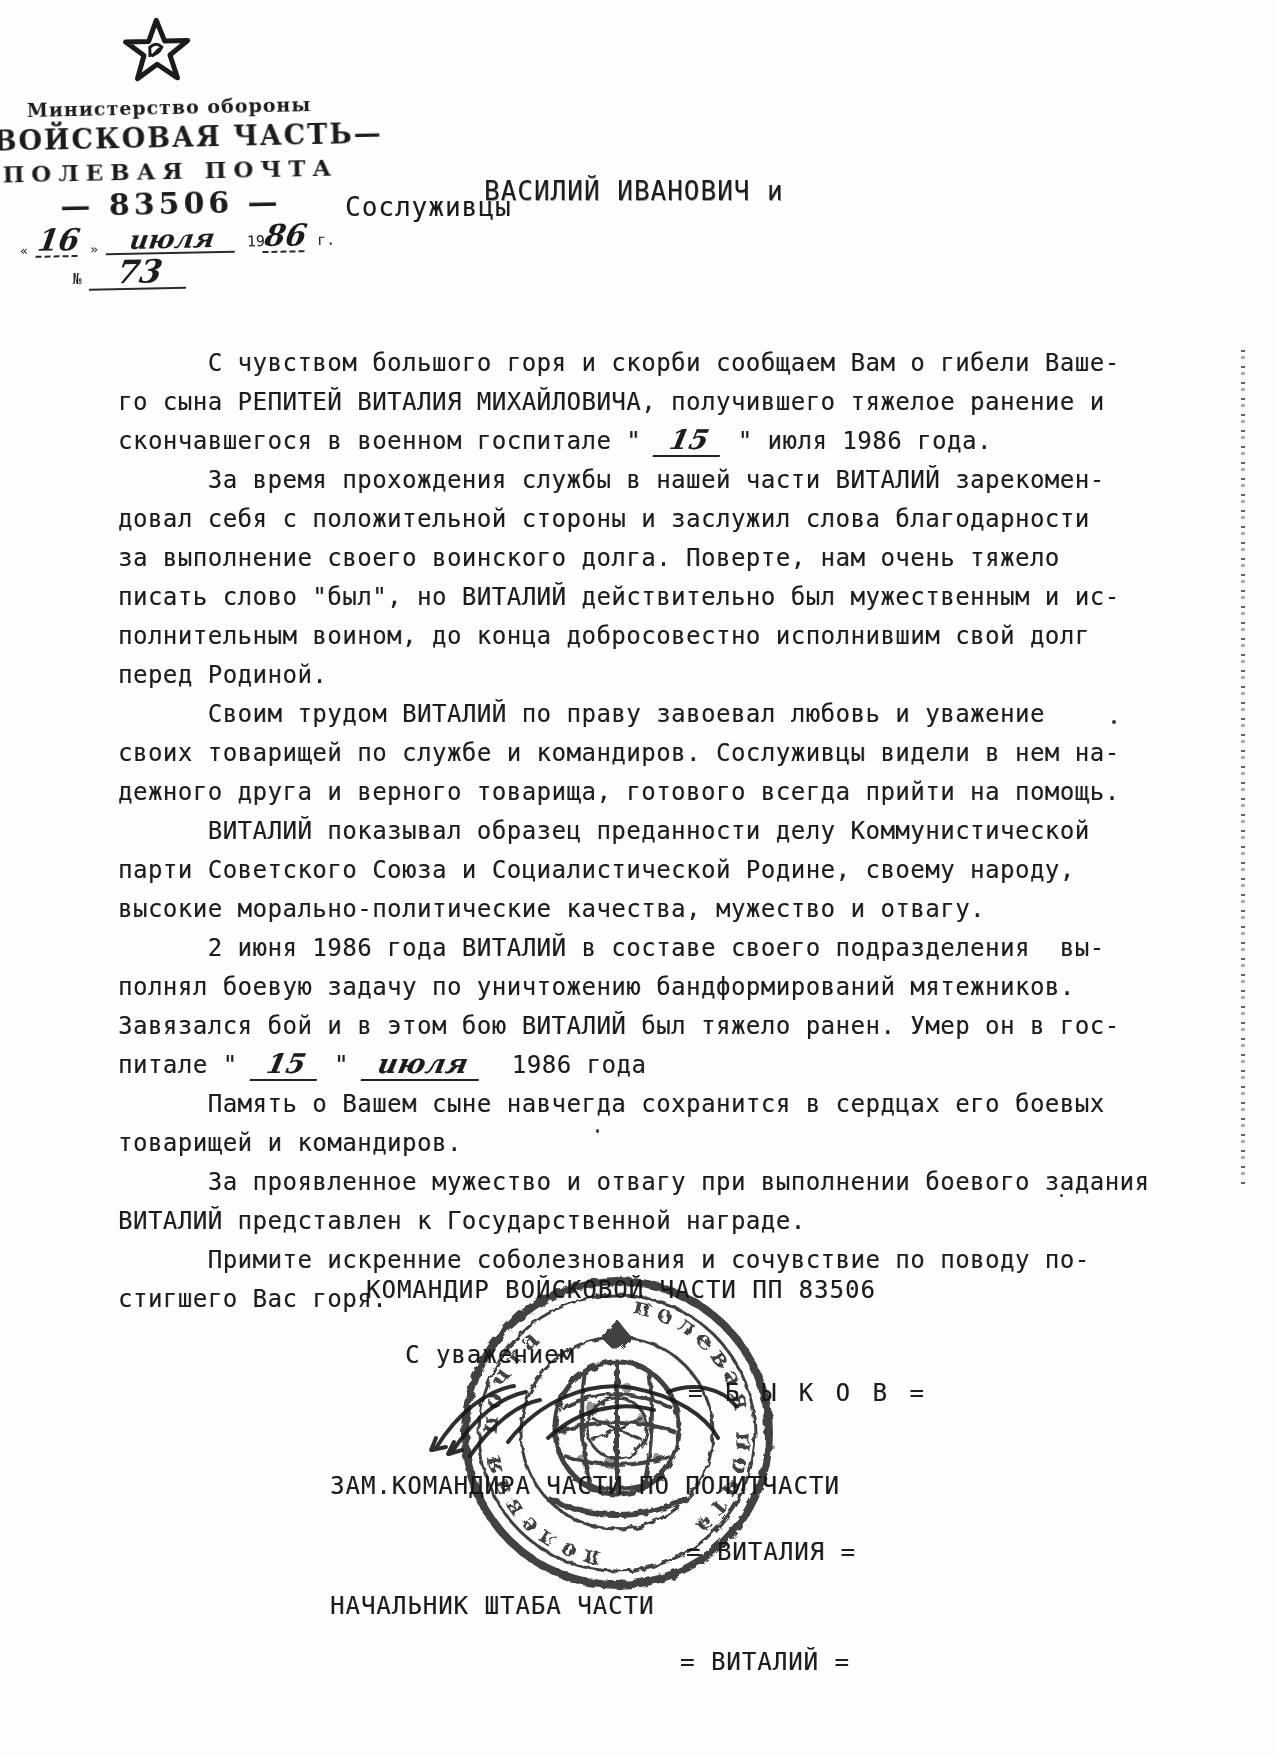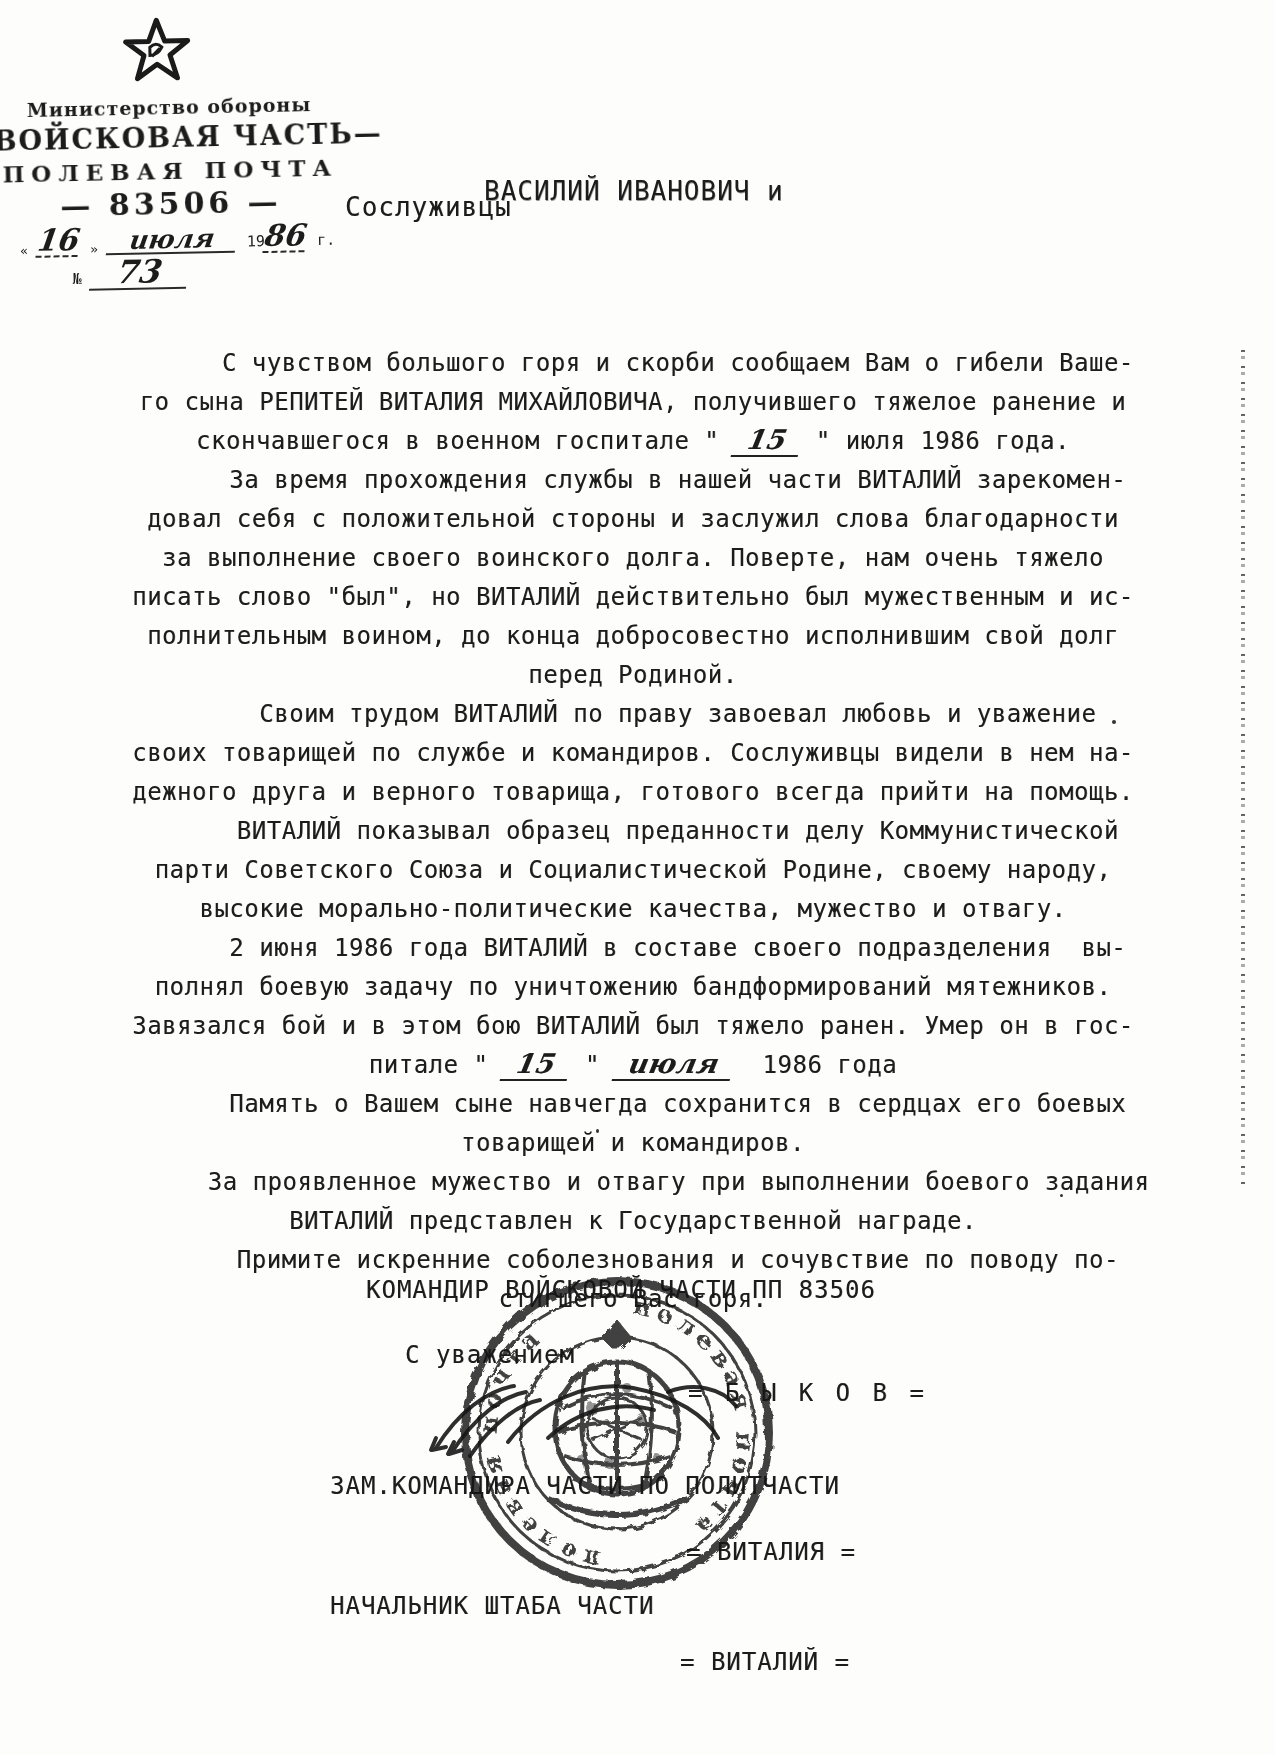--- a/index.html
+++ b/index.html
@@ -64,21 +64,21 @@
     font-size:26px;line-height:38px;letter-spacing:1px;
     text-shadow:.5px .5px 0 rgba(0,0,0,.4);
   }
   
   .body-text{
     position:absolute;left:118px;top:344px;width:1030px;
     font-size:24px;line-height:39px;letter-spacing:.5px;
     white-space:pre;
     text-shadow:.4px .4px 0 rgba(0,0,0,.35);
   }
-  .body-line{height:39px;text-align:center;}
+  .body-line{height:39px;}
   .hand-fill{
     font-family:"DejaVu Serif","Liberation Serif",serif;
     font-style:italic;font-weight:bold;font-size:27px;
     display:inline-block;transform:skewX(-12deg);
     border-bottom:2px solid #222;
     padding:0 14px;line-height:30px;
   }
   
   .closing-item{
     position:absolute;font-size:24px;letter-spacing:1px;

